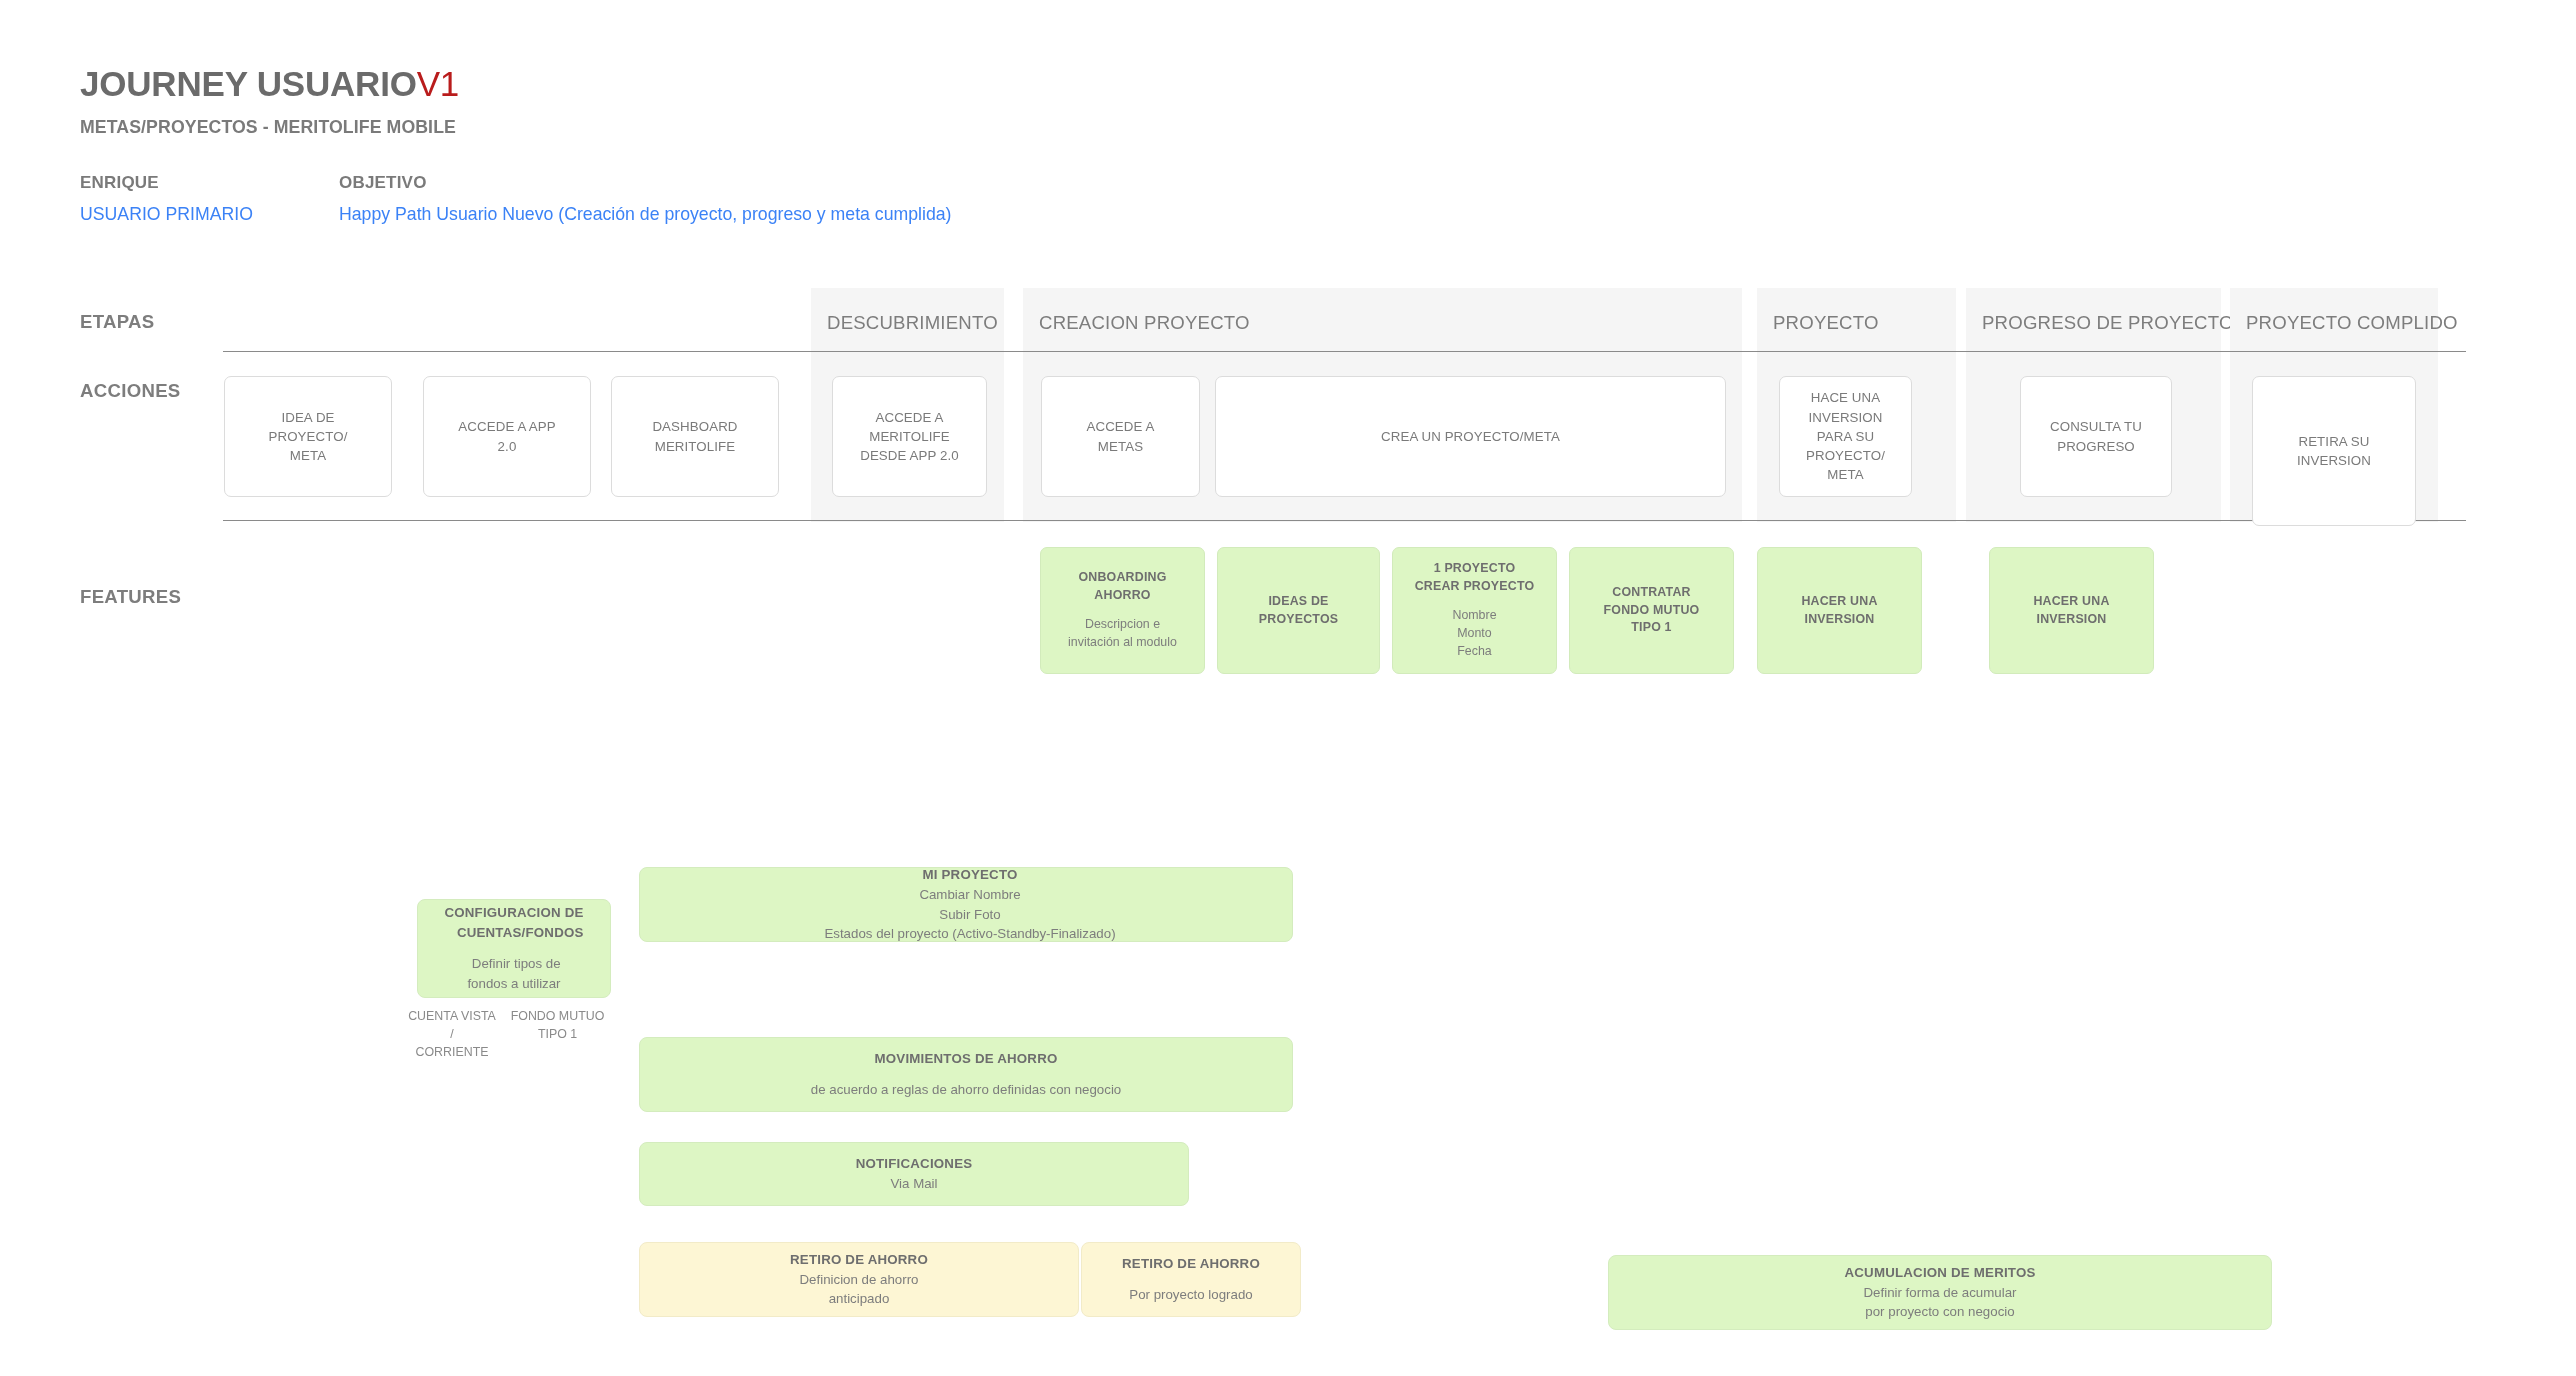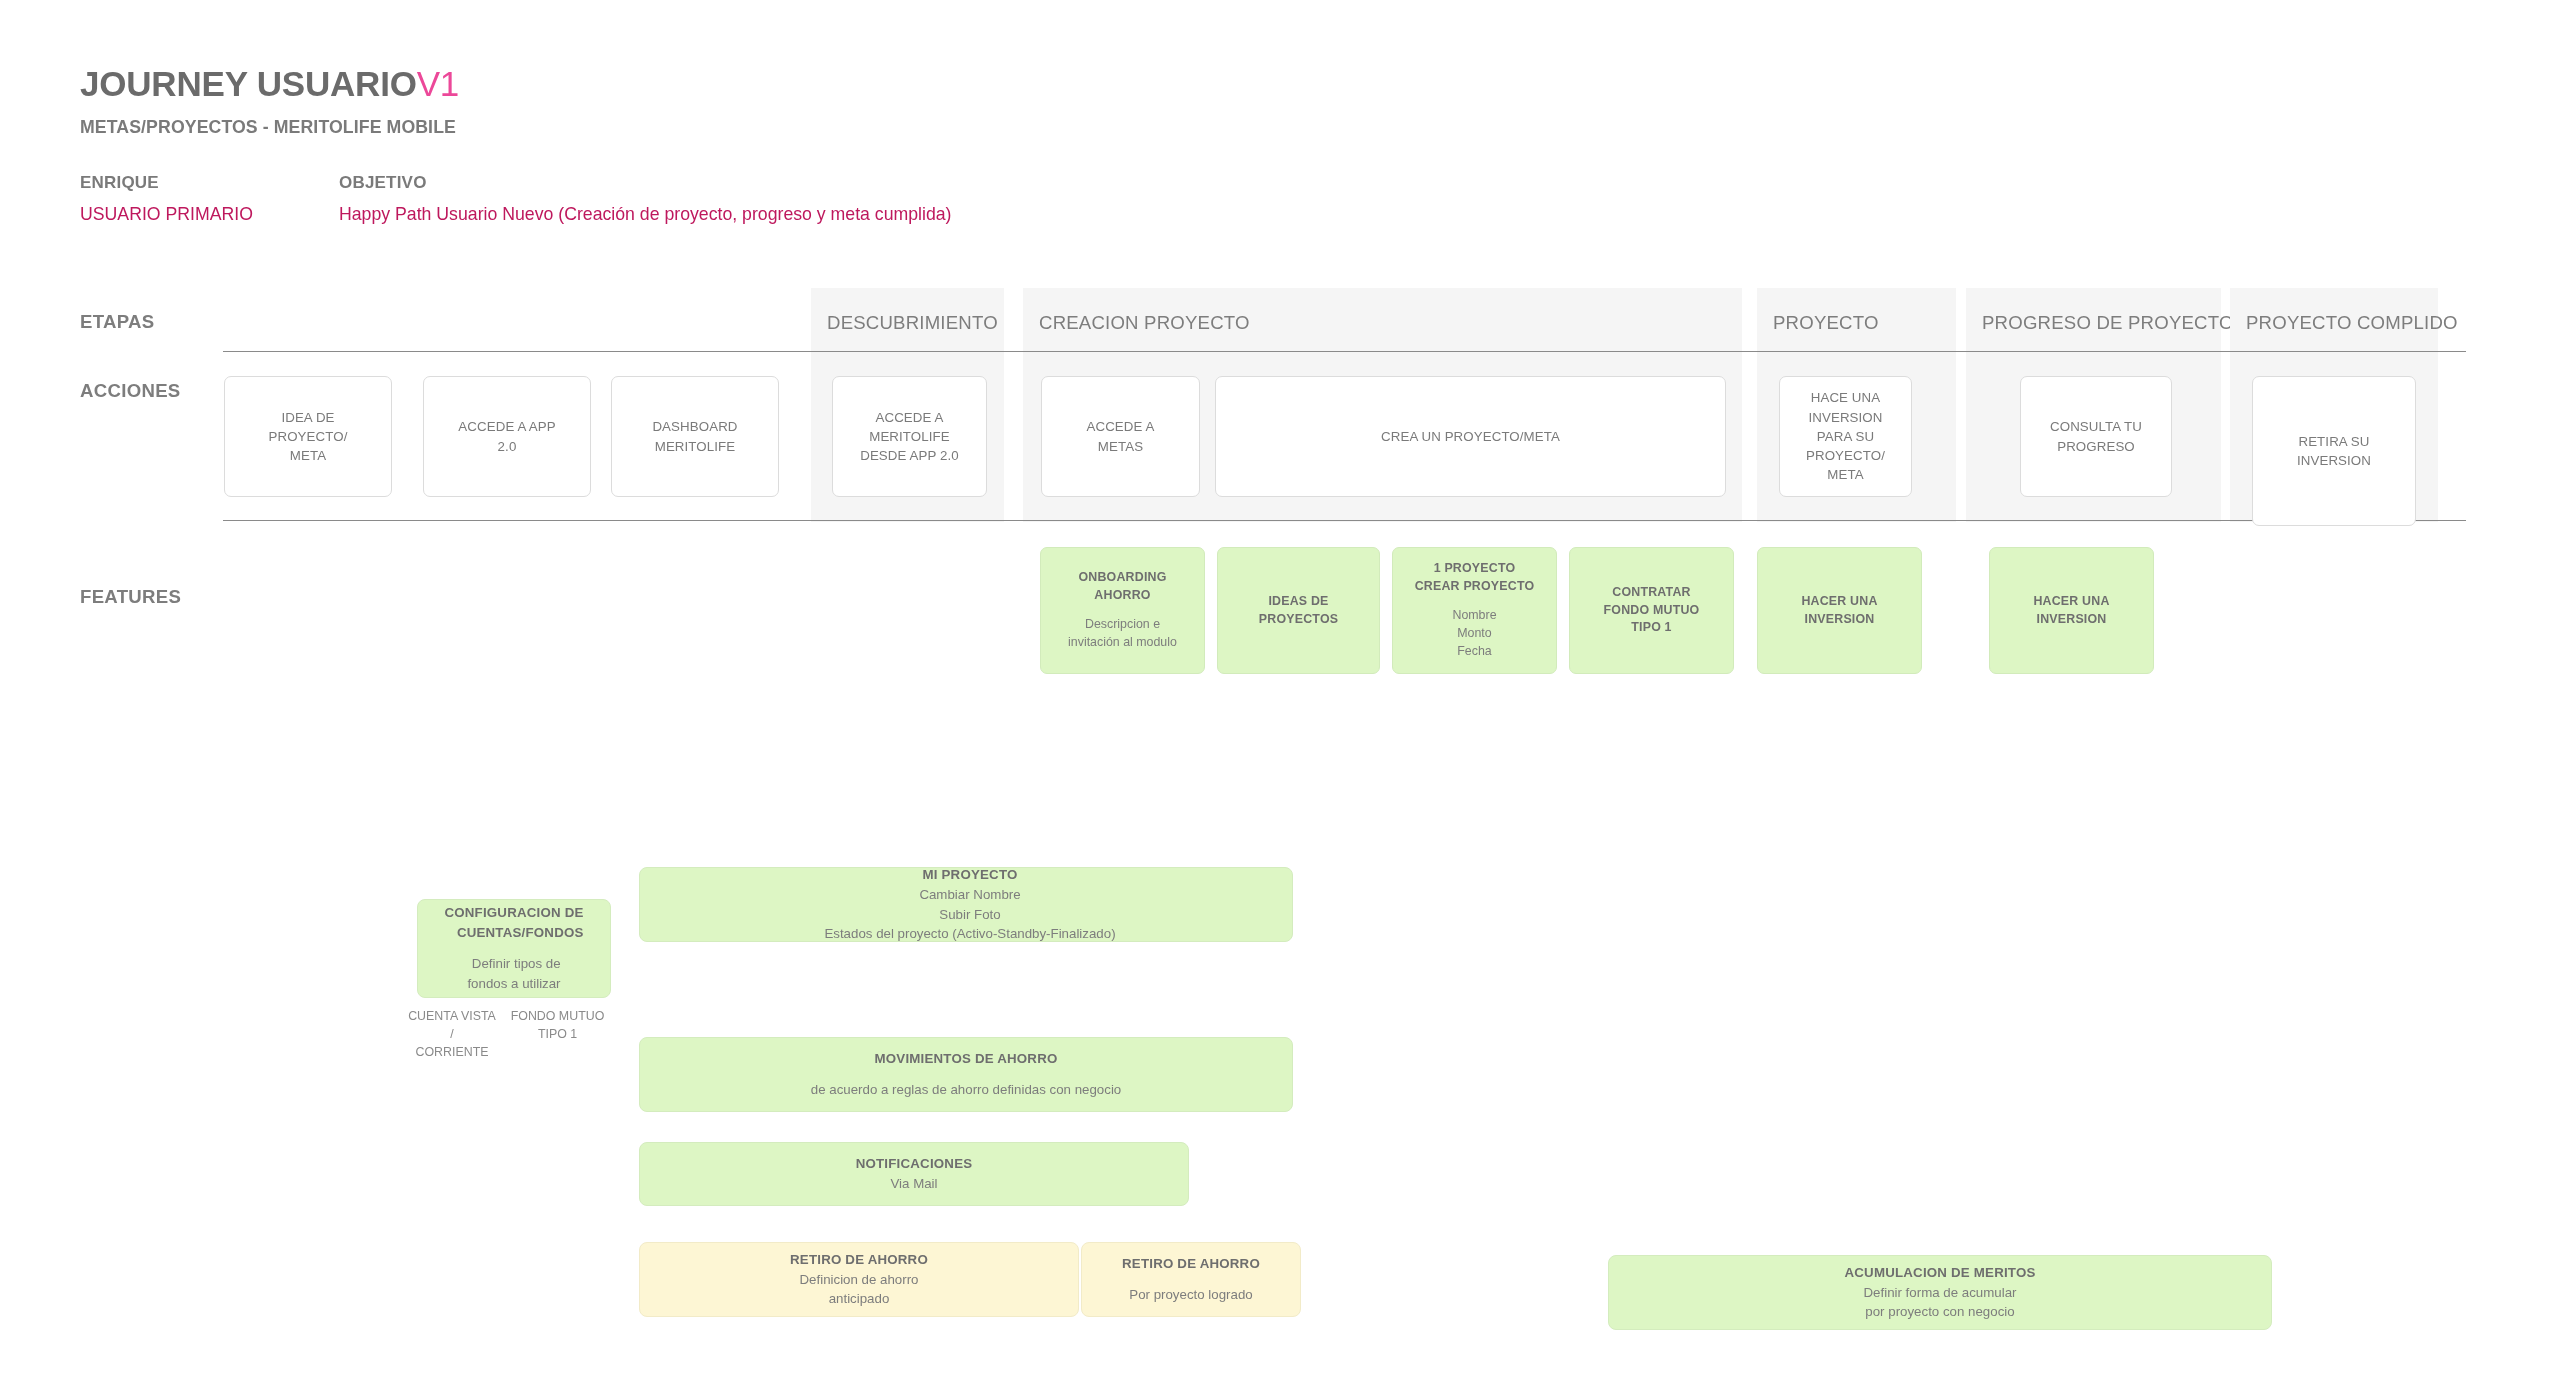--- a/index.html
+++ b/index.html
@@ -19,40 +19,40 @@
 
   
   #doc-title {
     left: 80px; top: 64px;
     font-size: 35px;
     font-weight: 700;
     color: #6b6b6b;
     letter-spacing: -0.2px;
     white-space: nowrap;
   }
-  #doc-title .light { font-weight: 400; color: #ec4899; }
+  #doc-title .light { font-weight: 400; color: #b91c1c; }
   #doc-subtitle {
     left: 80px; top: 117px;
     font-size: 17.7px;
     font-weight: 700;
     color: #7a7a7a;
     letter-spacing: 0.1px;
     white-space: nowrap;
   }
   .meta-head {
     font-size: 17px;
     font-weight: 700;
     color: #7a7a7a;
     letter-spacing: 0.2px;
     white-space: nowrap;
   }
   .meta-body {
     font-size: 17.7px;
     font-weight: 400;
-    color: #be185d;
+    color: #3b82f6;
     line-height: 1.4;
   }
   #persona-head { left: 80px; top: 173px; }
   #persona-body { left: 80px; top: 202px; white-space: nowrap; }
   #objective-head { left: 339px; top: 173px; }
   #objective-body { left: 339px; top: 202px; width: 681px; }
 
   
   .row-label {
     font-size: 18.6px;

